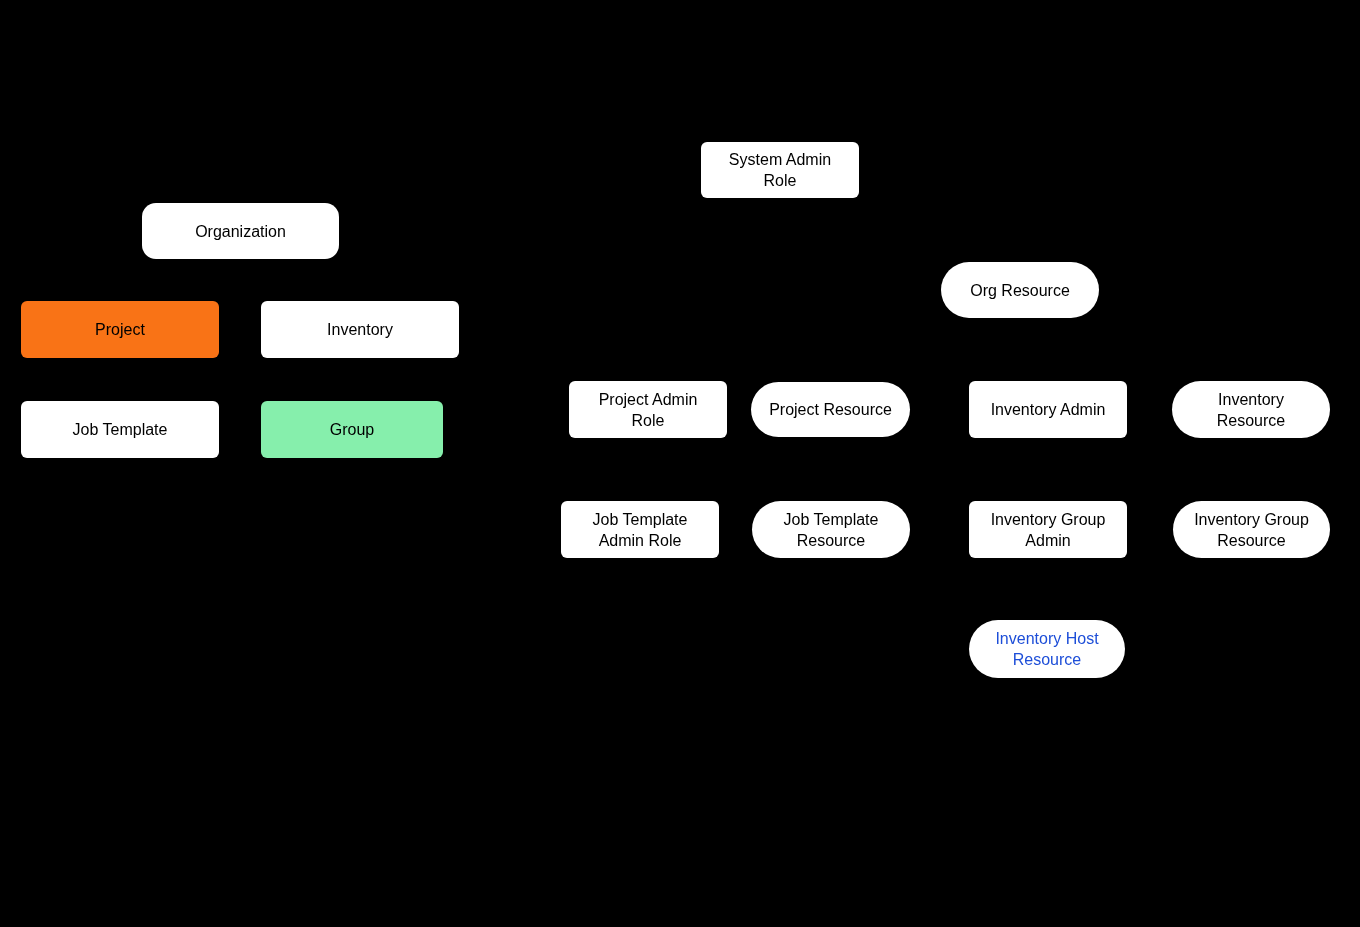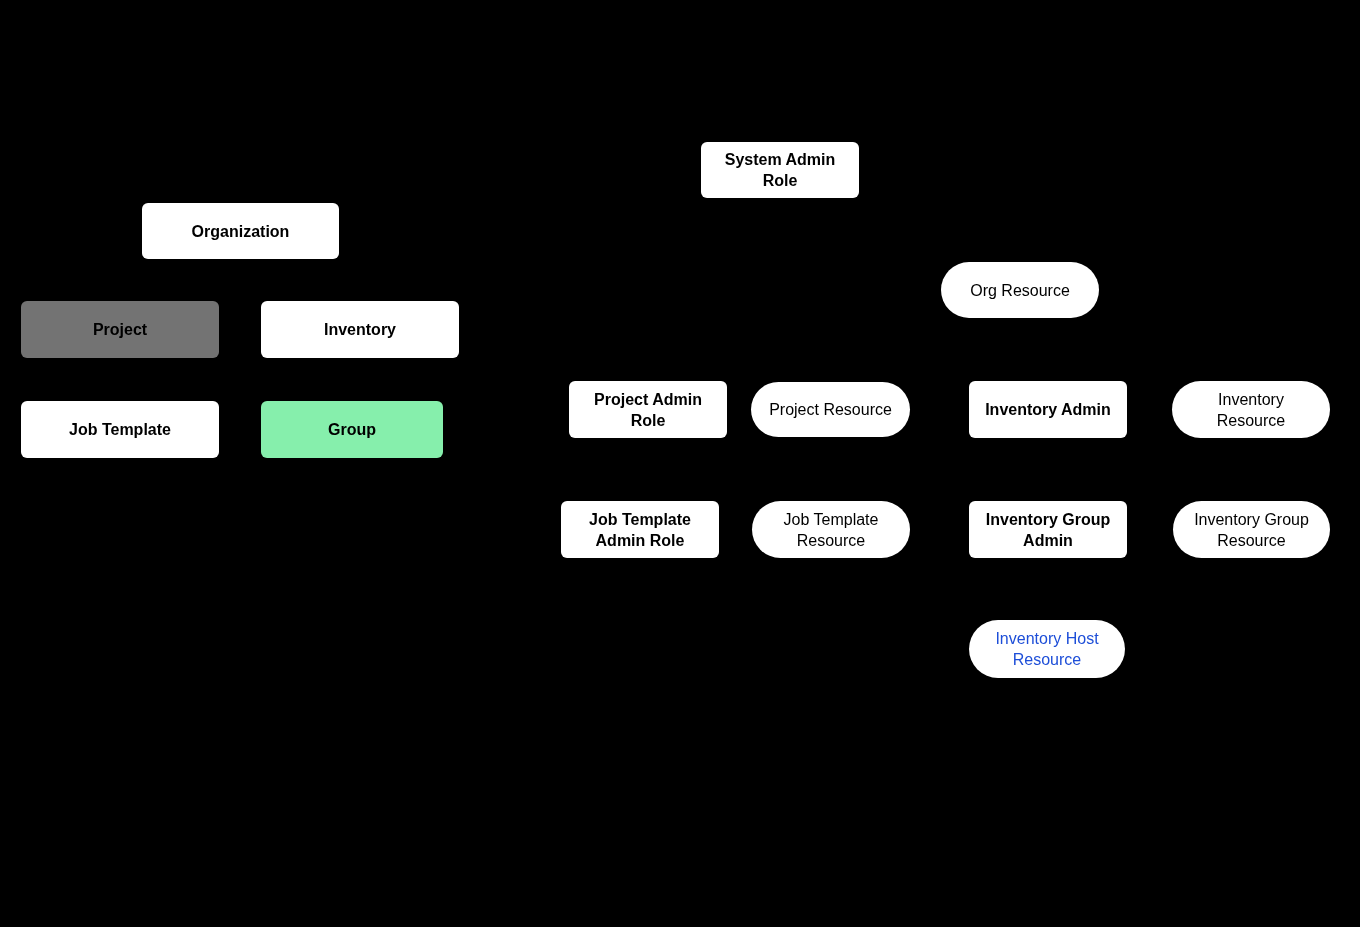--- a/index.html
+++ b/index.html
@@ -22,38 +22,37 @@
     color: #000000;
     display: flex;
     align-items: center;
     justify-content: center;
     text-align: center;
     font-size: 16px;
     line-height: 21px;
   }
   .node.rect {
     border-radius: 6px;
-    font-weight: bold;
   }
   .node.stadium {
     border-radius: 999px;
   }
   .node-label {
     white-space: pre-line;
     padding: 2px 6px;
   }
 </style>
 </head>
 <body>
 
 <div class="canvas" style="background: rgb(0, 0, 0);">
-    <div class="node rect" style="left: 142px; top: 203px; width: 197px; height: 56px; background: rgb(255, 255, 255); color: rgb(0, 0, 0);">
+    <div class="node rect" style="left: 142px; top: 203px; width: 197px; height: 56px; background: rgb(255, 255, 255); color: rgb(0, 0, 0); border-radius: 14px;">
       <span class="node-label">Organization</span>
     </div>
-    <div class="node rect" style="left: 21px; top: 301px; width: 198px; height: 57px; background: #737373; color: rgb(0, 0, 0);">
+    <div class="node rect" style="left: 21px; top: 301px; width: 198px; height: 57px; background: #f97316; color: rgb(0, 0, 0);">
       <span class="node-label">Project</span>
     </div>
     <div class="node rect" style="left: 261px; top: 301px; width: 198px; height: 57px; background: rgb(255, 255, 255); color: rgb(0, 0, 0);">
       <span class="node-label">Inventory</span>
     </div>
     <div class="node rect" style="left: 21px; top: 401px; width: 198px; height: 57px; background: rgb(255, 255, 255); color: rgb(0, 0, 0);">
       <span class="node-label">Job Template</span>
     </div>
     <div class="node rect" style="left: 261px; top: 401px; width: 182px; height: 57px; background: #86efac; color: rgb(0, 0, 0);">
       <span class="node-label">Group</span>

